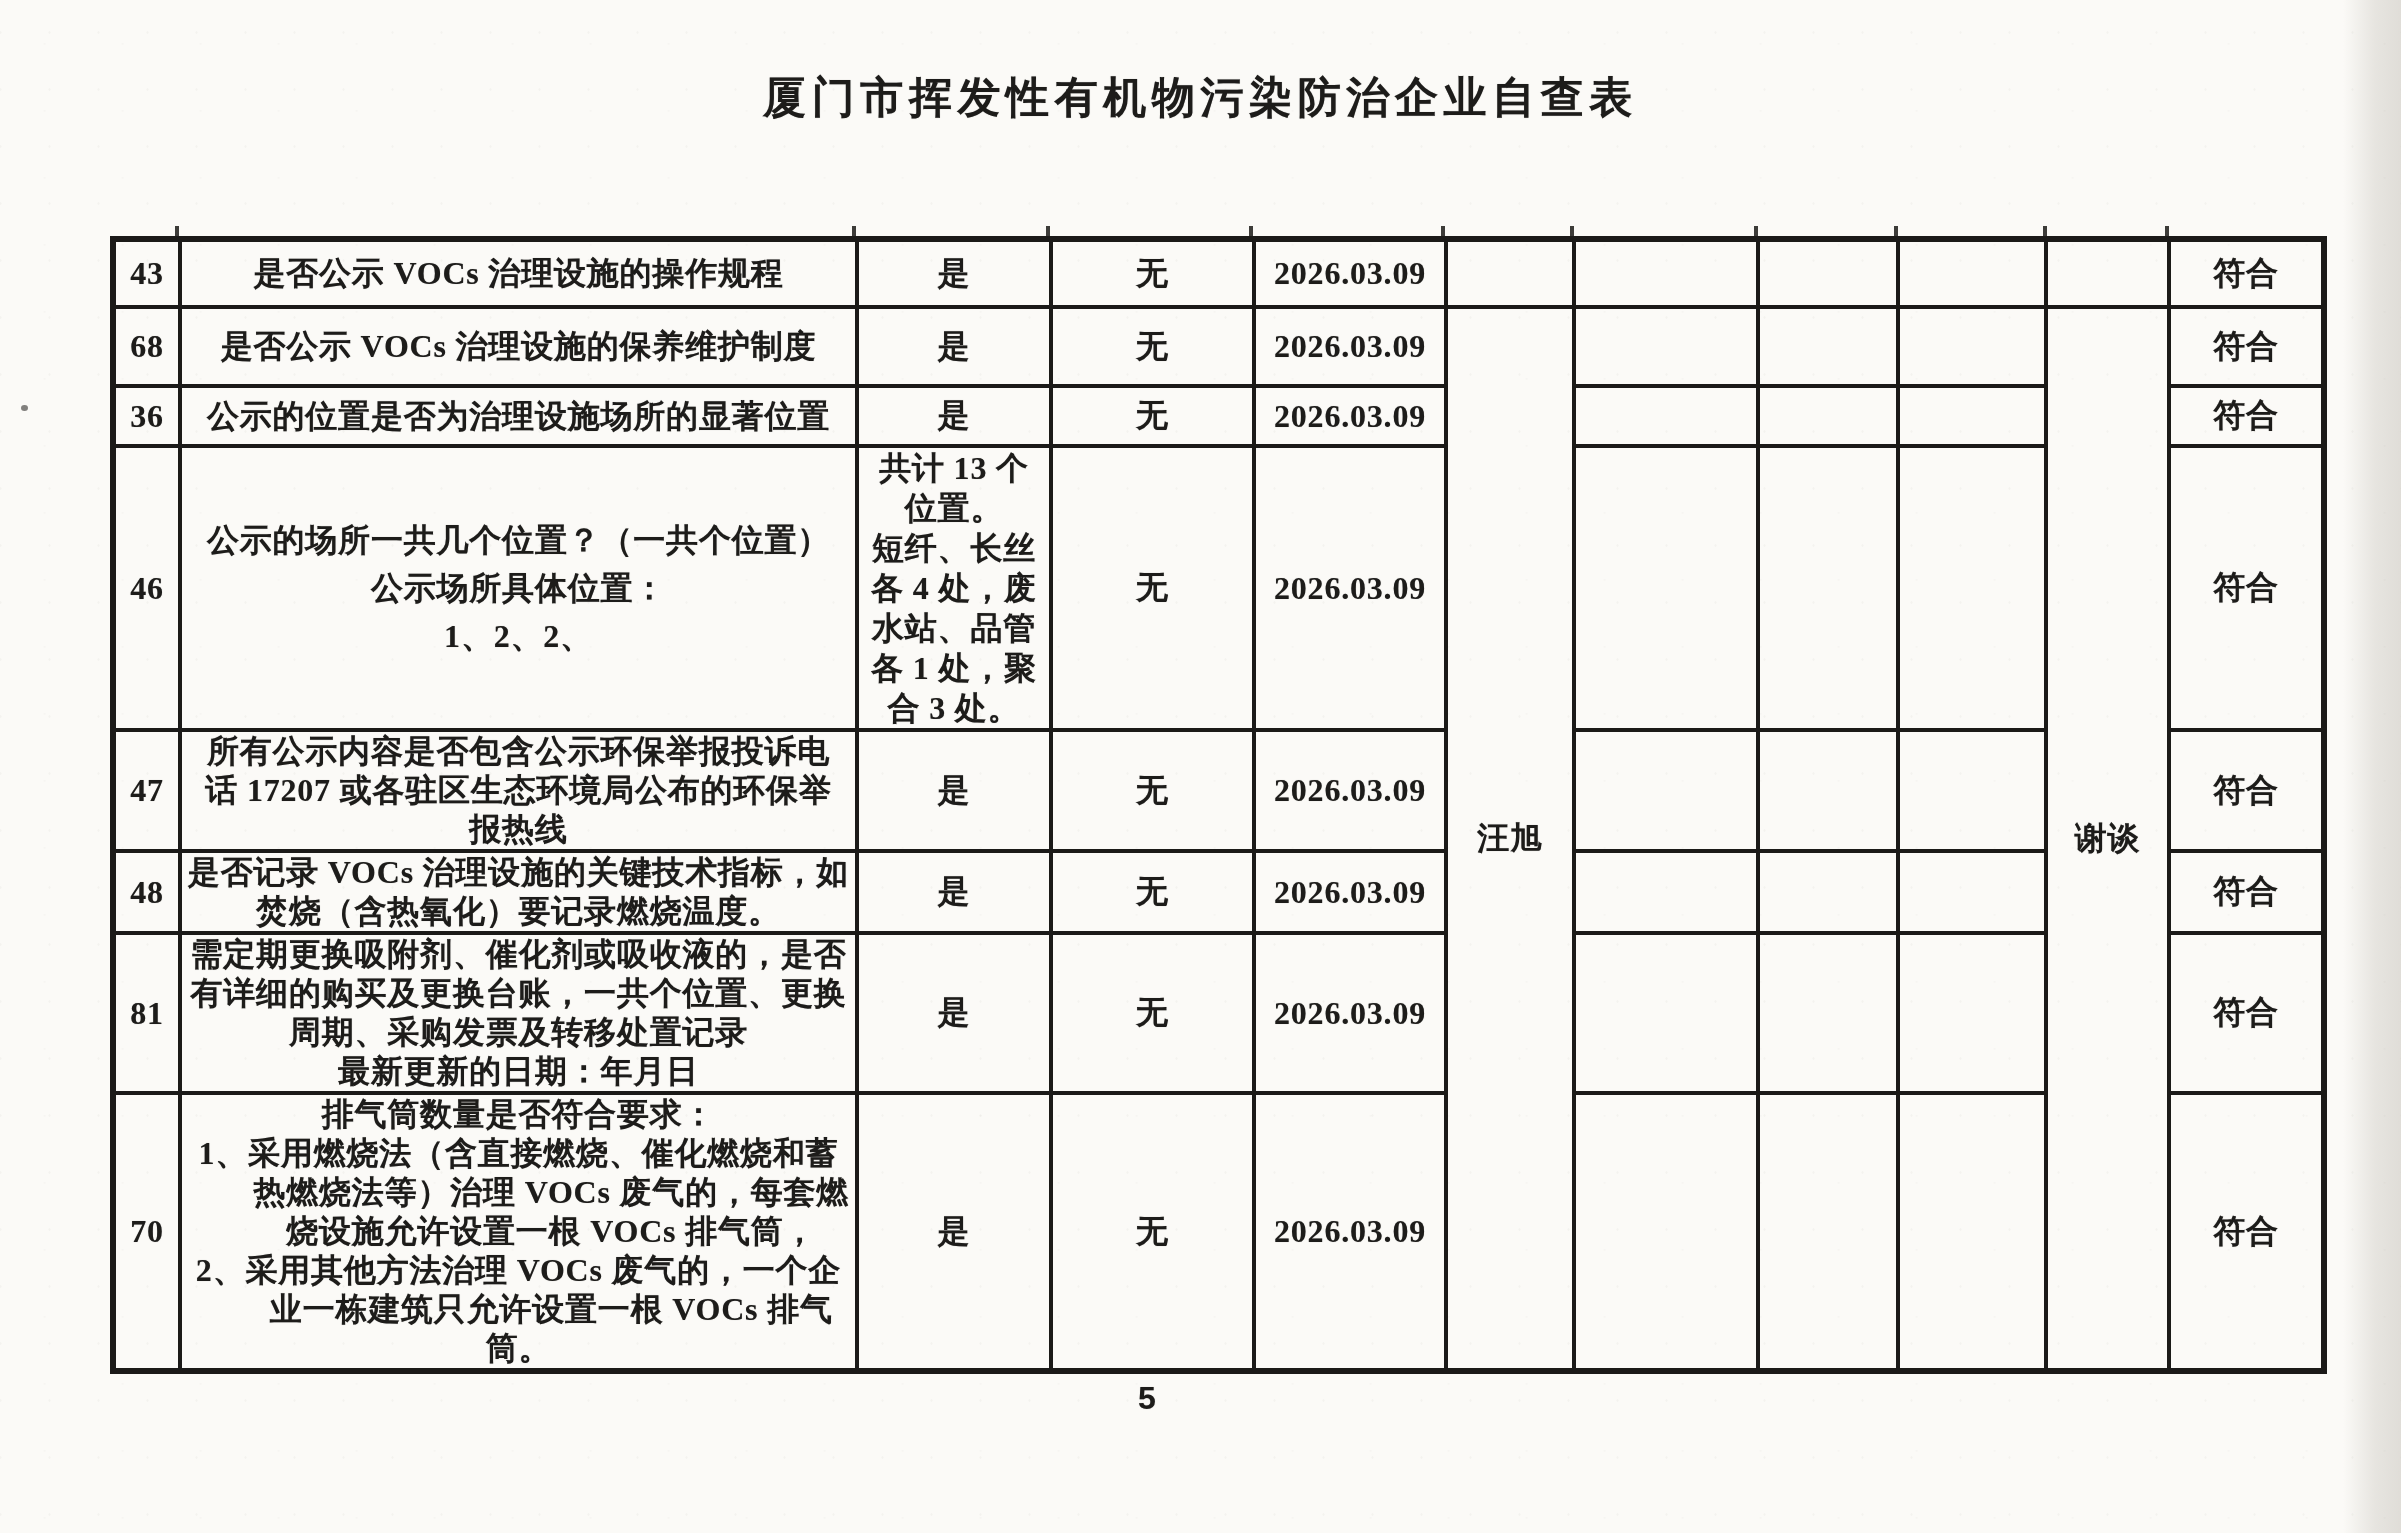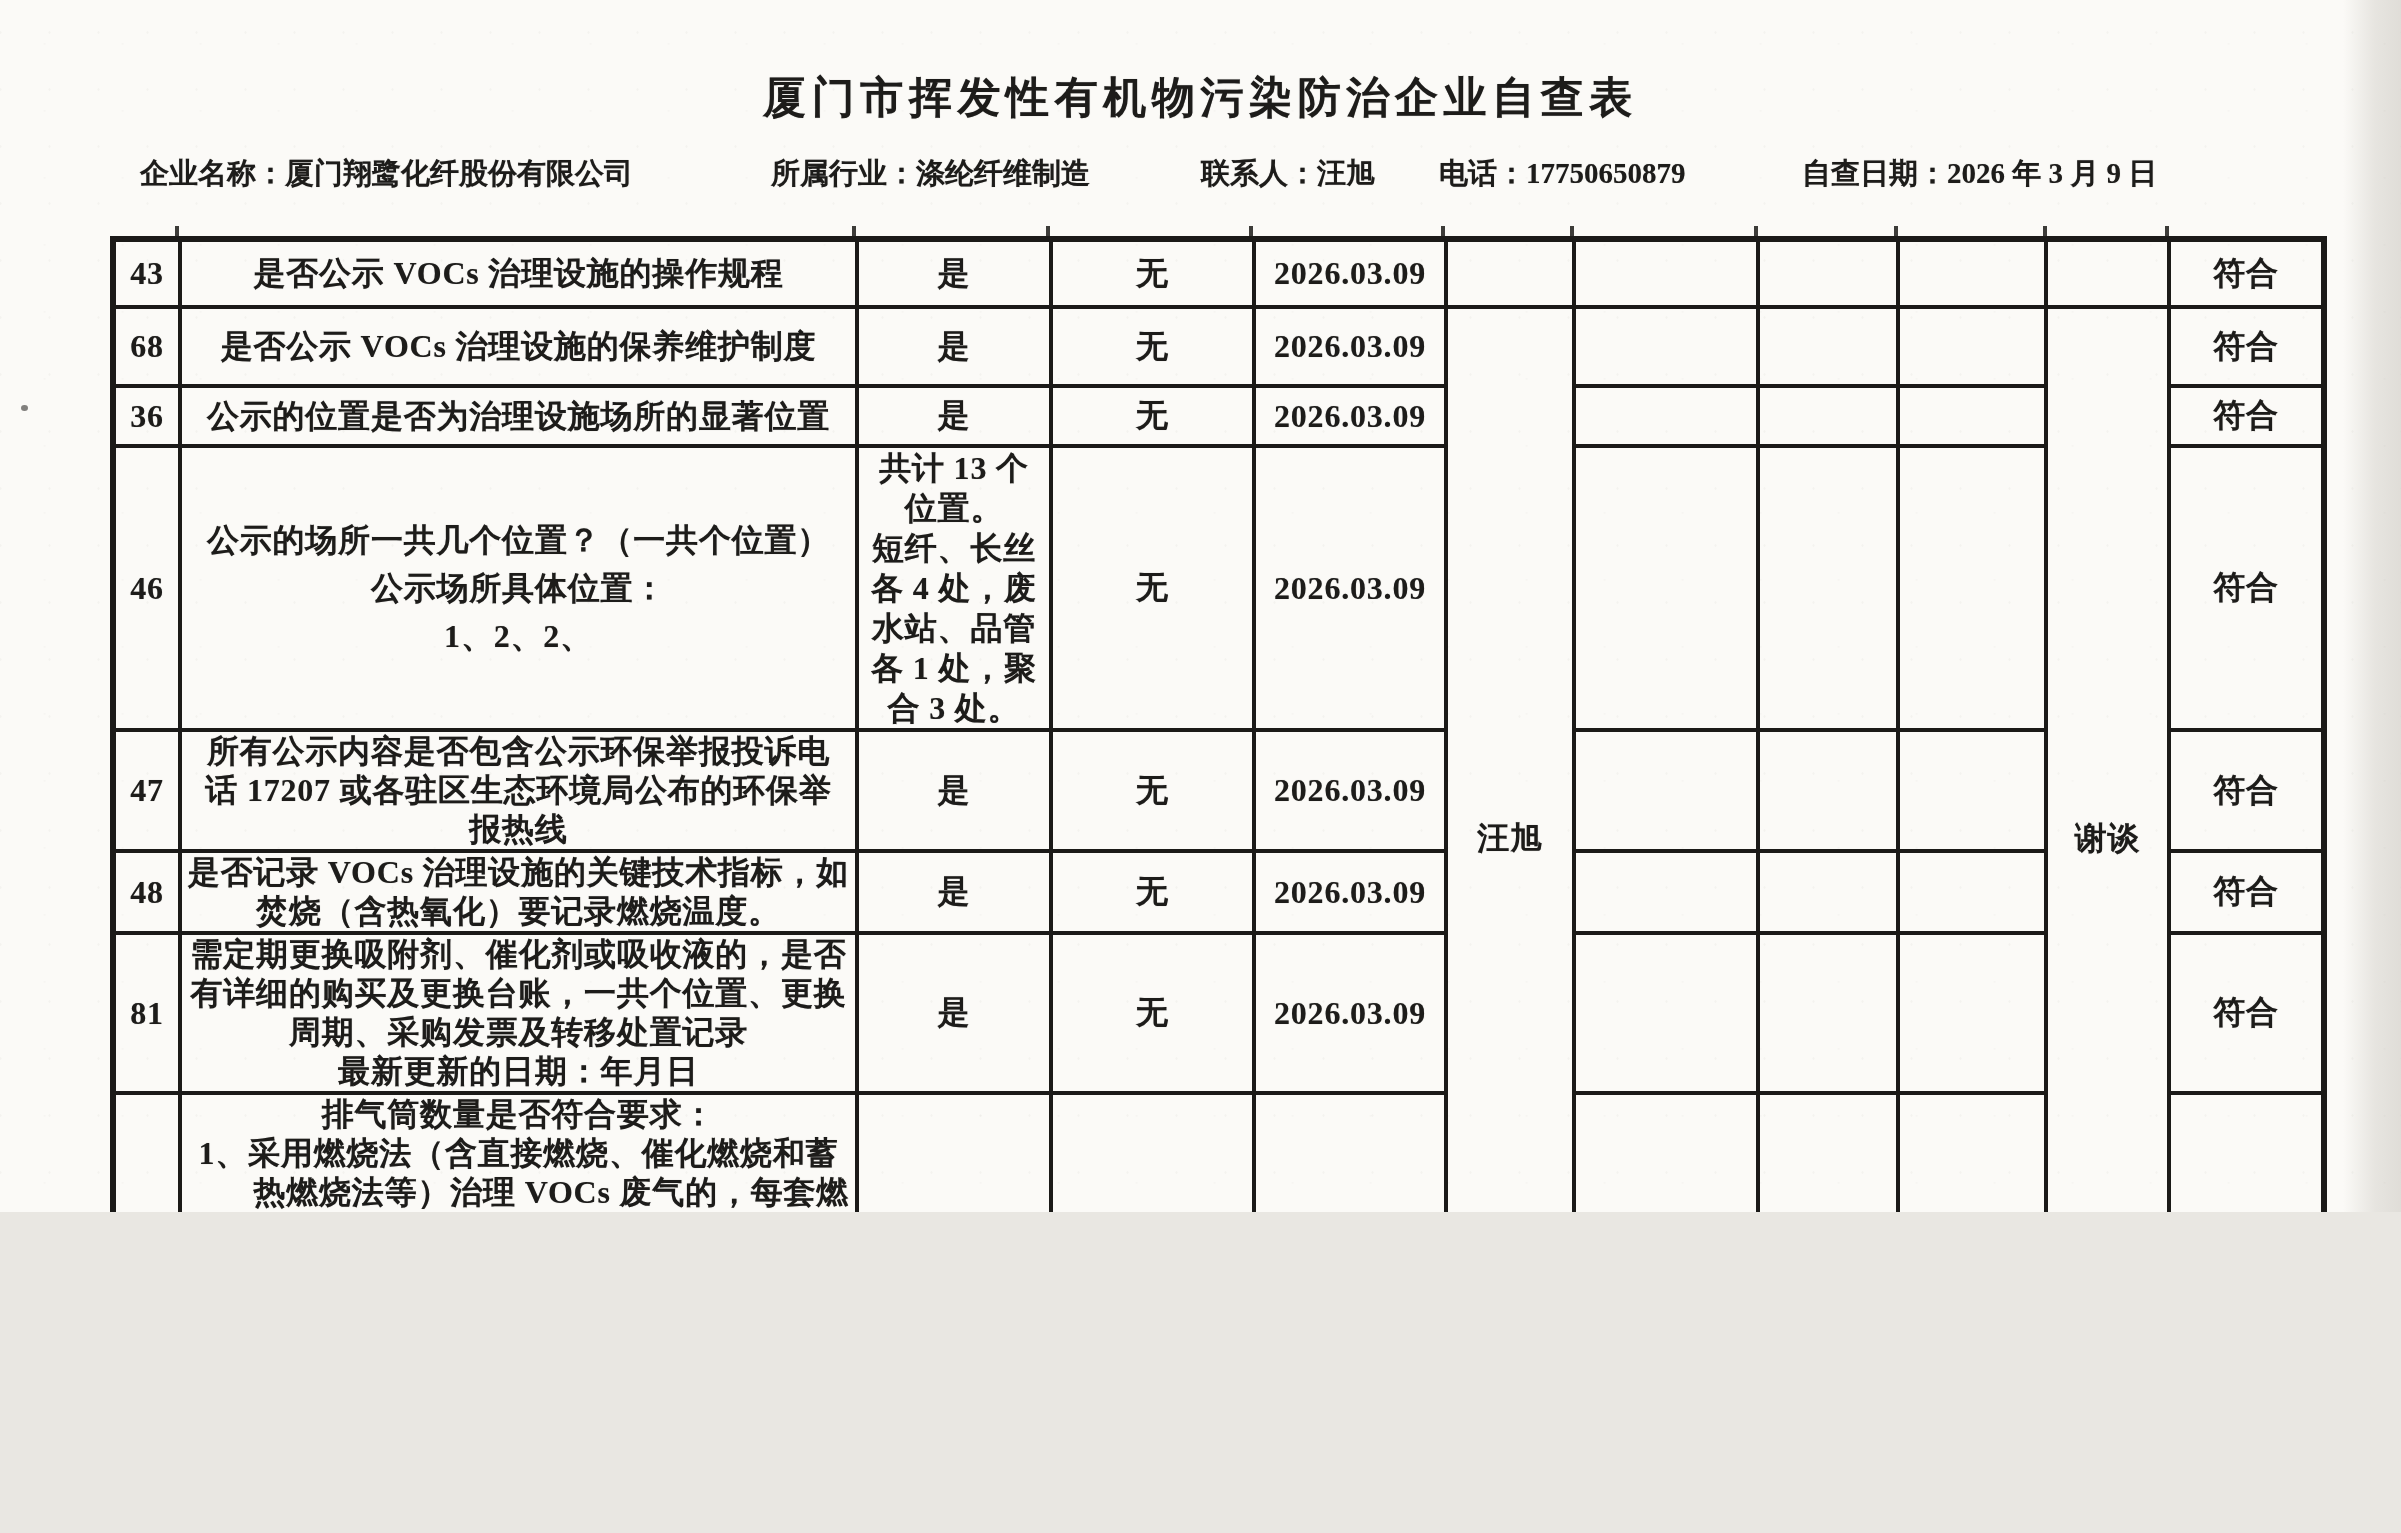--- a/index.html
+++ b/index.html
@@ -1,18 +1,18 @@
 <!DOCTYPE html>
 <html style="font-size:13px"><head>
 <meta charset="utf-8">
 <style>
   html,body{margin:0;padding:0;background:#e9e7e2;}
   .page{
     position:relative;
-    width:2401px;height:1212px;
+    width:2401px;height:1533px;
     background:#fbfaf7;
     font-family:"Liberation Serif","DejaVu Serif",serif;
     color:#1d1c1a;
     overflow:hidden;
   }
   .page::after{ 
     content:"";position:absolute;top:0;right:0;width:58px;height:100%;
     background:linear-gradient(to right,rgba(125,118,104,0) 0%,rgba(125,118,104,.16) 55%,rgba(125,118,104,.22) 100%);
     pointer-events:none;
   }
@@ -76,27 +76,20 @@
     background-size:78px 67px,49px 57px;background-position:5.6px 10.4px,25px 4px;}
 </style>
 </head>
 <body>
 
 <div class="page">
   <div class="speckle"></div>
 
   <div class="doc-title">厦门市挥发性有机物污染防治企业自查表</div>
 
-  <div class="doc-header">
-    <span class="hf-company">企业名称：厦门翔鹭化纤股份有限公司</span>
-    <span class="hf-industry">所属行业：涤纶纤维制造</span>
-    <span class="hf-contact">联系人：汪旭</span>
-    <span class="hf-phone">电话：17750650879</span>
-    <span class="hf-date">自查日期：2026 年 3 月 9 日</span>
-  </div>
 
   <div class="tbl-wrap">
 
     <div class="stub" style="left:65px"></div>
     <div class="stub" style="left:742px"></div>
     <div class="stub" style="left:936px"></div>
     <div class="stub" style="left:1139px"></div>
     <div class="stub" style="left:1331px"></div>
     <div class="stub" style="left:1460px"></div>
     <div class="stub" style="left:1644px"></div>

